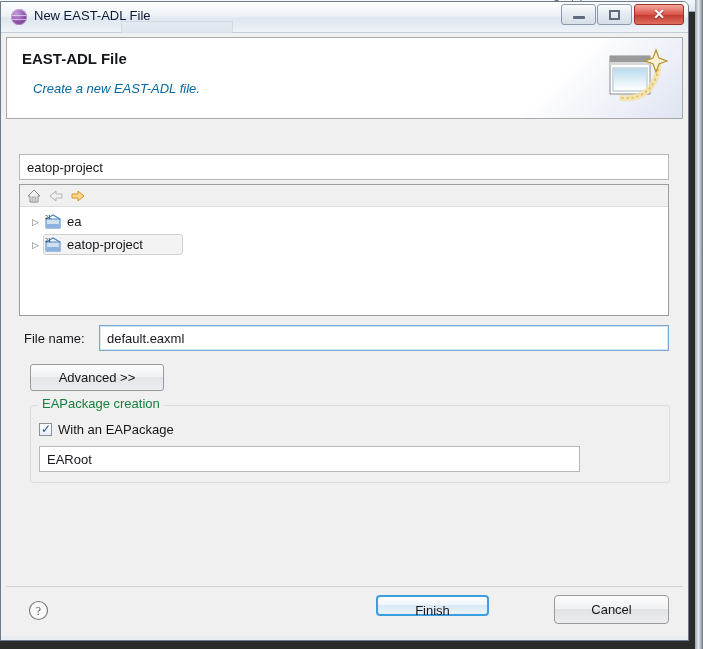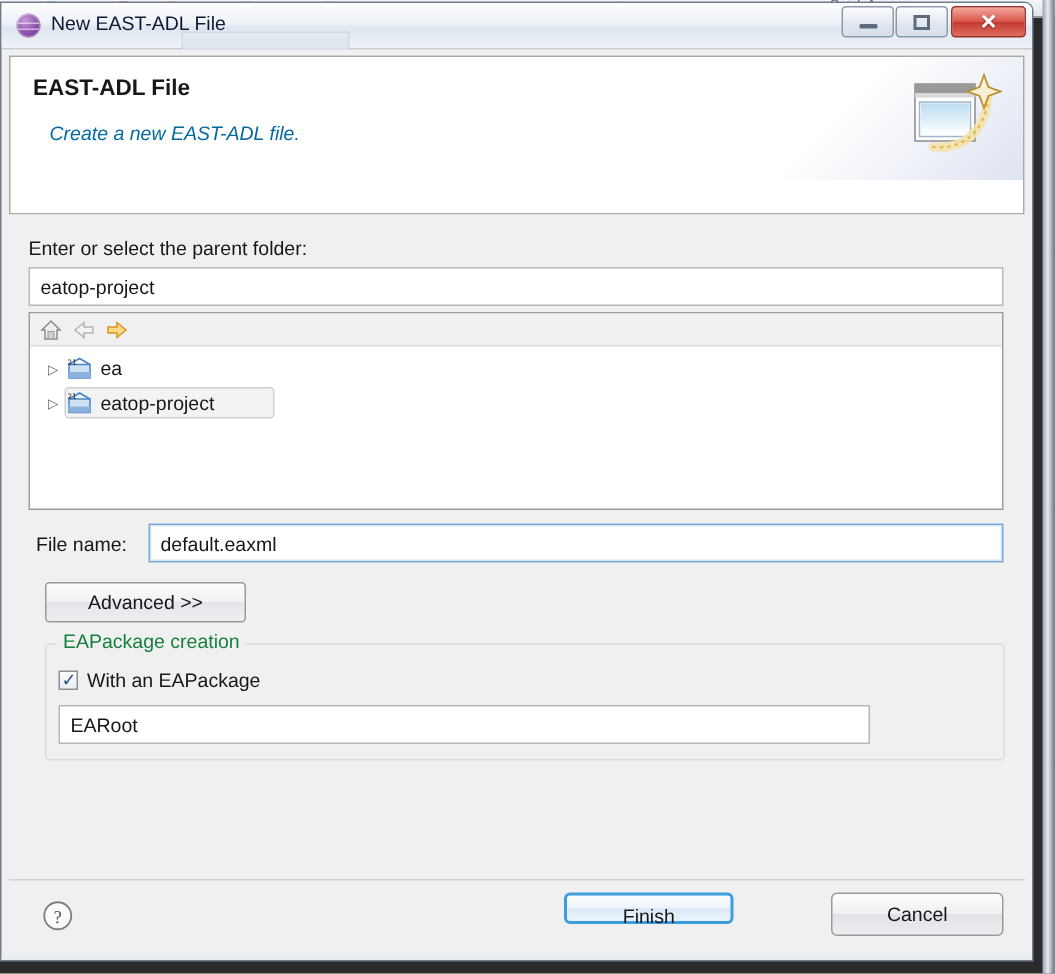--- a/index.html
+++ b/index.html
@@ -137,21 +137,21 @@
     font-size: 14px;
     font-weight: bold;
     line-height: 19px;
     text-shadow: 0 1px 1px rgba(0,0,0,.45);
   }
 
   
   #wizard-header {
     position: relative;
     margin: 4px 5px 0 5px;
-    height: 106px;
+    height: 82px;
     background: #ffffff;
     border: 1px solid #a9a9a9;
     box-sizing: border-box;
     overflow: hidden;
   }
   #header-sheen {
     position: absolute;
     right: 0; top: 0;
     width: 160px; height: 82px;
     background: linear-gradient(135deg, rgba(255,255,255,0) 30%, #dfe4f2 100%);
@@ -411,21 +411,20 @@
         </defs>
         <path d="M16 50 Q38 52 48 34 Q54 22 52 12" fill="none" stroke="#f3e2a8" stroke-width="6" stroke-linecap="round" opacity="0.85"></path>
         <path d="M16 50 Q38 52 48 34 Q54 22 52 12" fill="none" stroke="#e0b84a" stroke-width="1.6" stroke-linecap="round" stroke-dasharray="1 4" opacity="0.9"></path>
         <path d="M50 2 L53 10 L61 13 L53 16 L50 24 L47 16 L39 13 L47 10 Z" fill="#f6efd2" stroke="#b8922e" stroke-width="1.2"></path>
       </svg>
     </div>
   </div>
 
   <div id="body">
 
-    <div class="label" style="left:13px; top:15px;">Enter or select the parent folder:</div>
 
     <input class="textfield" id="parent-folder-input" type="text" style="left: 13px; top: 35px; width: 650px;" value="eatop-project">
 
     <div id="tree-panel">
       <div id="tree-toolbar">
         <div class="toolicon" style="left:6px;">
           <svg width="16" height="16" viewBox="0 0 16 16">
             <path d="M8 2 L14 8 L12 8 L12 14 L4 14 L4 8 L2 8 Z" fill="#efefef" stroke="#8c8c8c" stroke-width="1"></path>
             <rect x="6" y="9" width="4" height="5" fill="#cfcfcf" stroke="#9a9a9a" stroke-width=".7"></rect>
           </svg>

